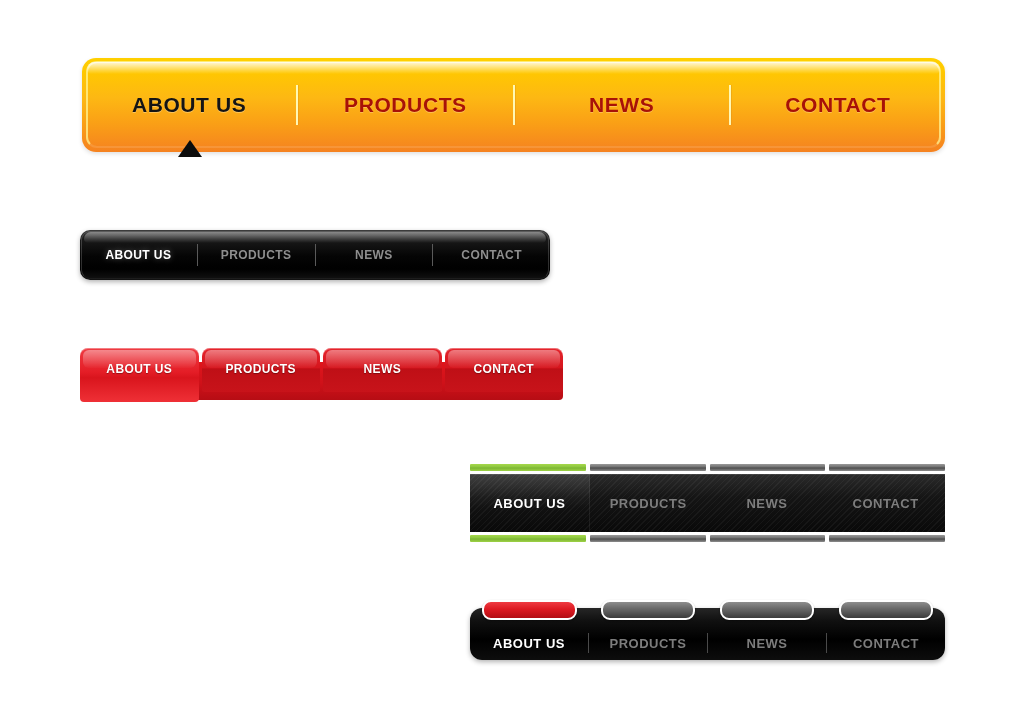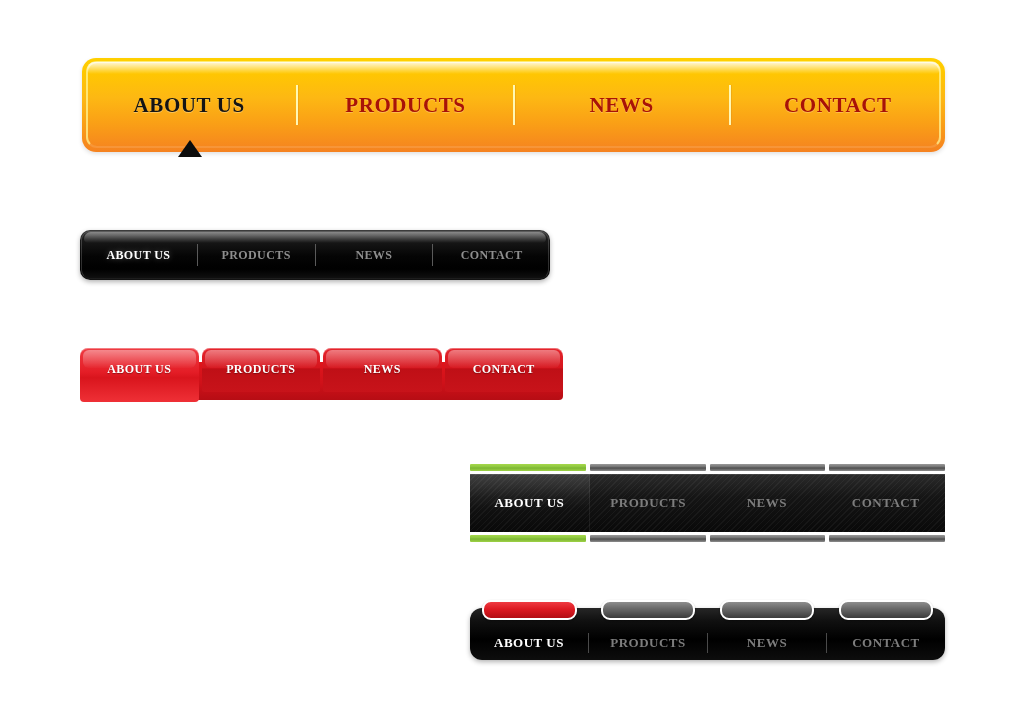--- a/index.html
+++ b/index.html
@@ -1,21 +1,21 @@
 <!DOCTYPE html>
 <html><head>
 <meta charset="utf-8">
 <style>
   html,body{margin:0;padding:0;}
   body{
     width:1024px;height:724px;background:#ffffff;
     font-family:"Liberation Sans", sans-serif;
     overflow:hidden;position:relative;
   }
-  .stage{position:relative;width:1024px;height:724px;font-family:Liberation Serif, serif;}
+  .stage{position:relative;width:1024px;height:724px;}
 
   
   #bar-orange{
     position:absolute;left:82px;top:58px;width:863px;height:94px;
     border-radius:14px;
     background:linear-gradient(180deg,#ffd000 0%,#ffc800 14%,#fdb813 42%,#fa9f16 70%,#f58220 100%);
     box-shadow:0 2px 4px rgba(0,0,0,.12);
   }
   #bar-orange .gloss-edge{
     position:absolute;left:5px;top:4px;right:5px;height:12px;

